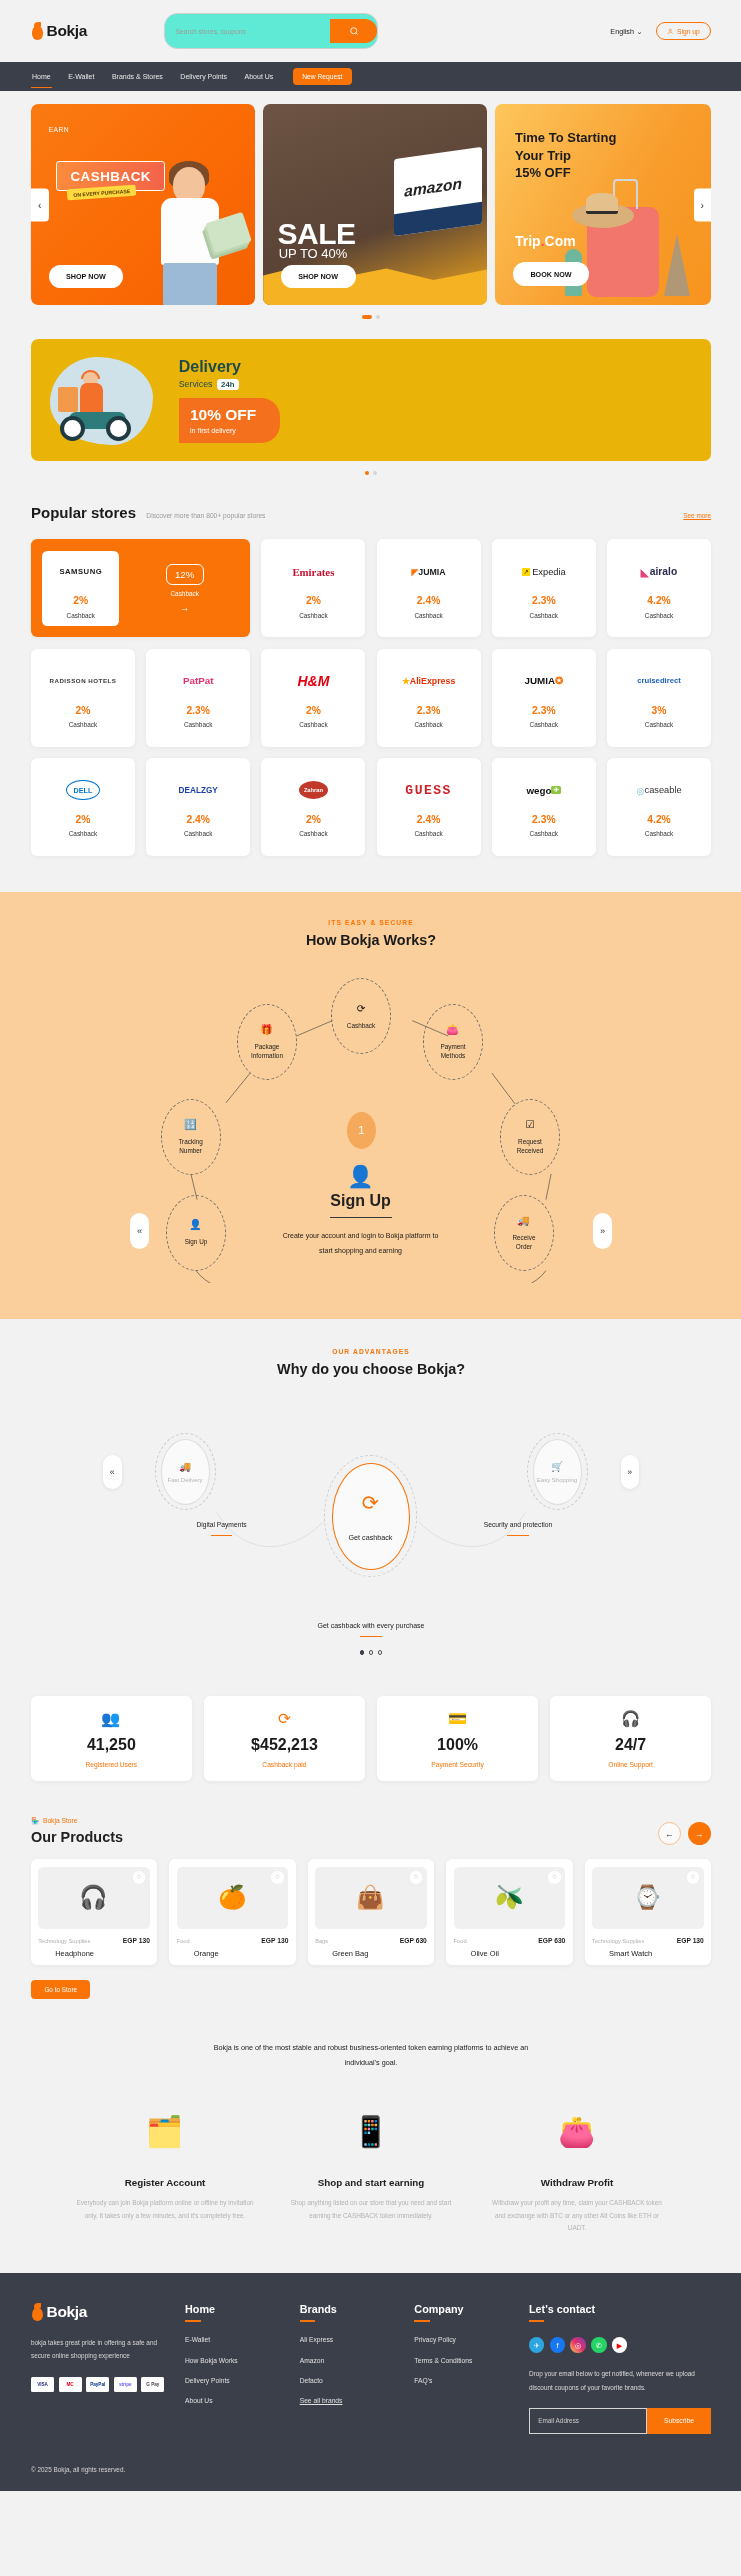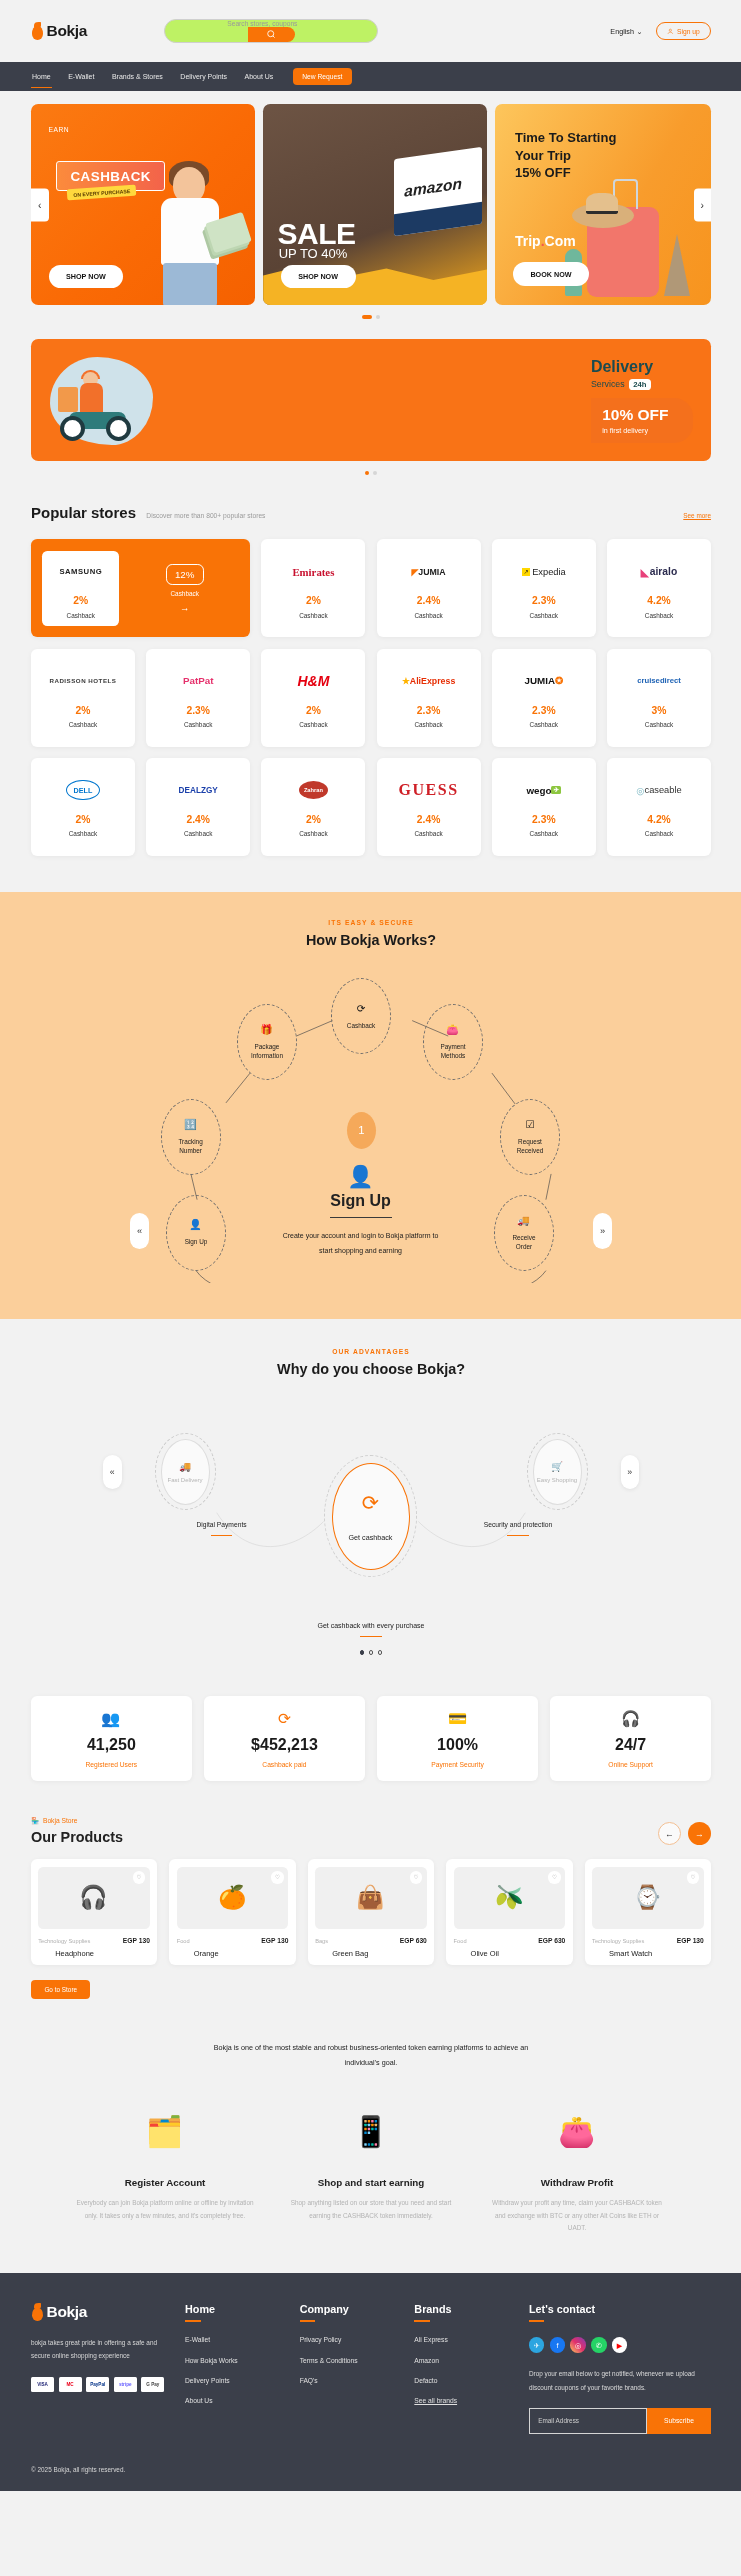--- a/index.html
+++ b/index.html
@@ -14,22 +14,22 @@
   .topbar { height:62px; background:#f2f2f2; display:flex; align-items:center; }
   .topbar-inner { width:680px; margin:0 auto; display:flex; align-items:center; }
   .logo { display:flex; align-items:center; gap:2.1px; }
   .logo-mark { width:13.4px; height:17.5px; position:relative; }
   .logo-mark .bag { position:absolute; bottom:0; left:1px; width:11.3px; height:13.4px;
      background:#f97306; border-radius:40% 40% 48% 48%/55% 55% 45% 45%; }
   .logo-mark .knot { position:absolute; top:0px; left:2.6px; width:7.7px; height:5.7px;
      background:#f97306; border-radius:60% 10% 50% 20%; }
   .logo-text { font-size:15.5px; font-weight:700; color:#1b1b1b; letter-spacing:-0.3px; }
   .search-wrap { margin-left:77px; display:flex; align-items:center;
-     width:214px; height:24px; border:0.5px solid #cfcfcf; border-radius:13.4px;
-     background:#bef264; overflow:hidden;flex-direction:column; }
+     width:214px; height:36px; border:0.5px solid #cfcfcf; border-radius:13.4px;
+     background:#5eead4; overflow:hidden; }
   .search-input { flex:1; border:none; outline:none; background:transparent;
      padding:0 10.3px; font-size:6.7px; color:#555; font-family:"Liberation Sans",sans-serif; }
   .search-input::placeholder { color:#9a9a9a; }
   .search-btn { width:47px; height:24px; background:#f97306; border:none; cursor:pointer;
      display:flex; align-items:center; justify-content:center; border-radius:0 13.4px 13.4px 0; }
   .topbar-right { margin-left:auto; display:flex; align-items:center; gap:13.4px; }
   .lang { font-size:7.2px; color:#222; display:flex; align-items:center; gap:2.6px; cursor:pointer; }
   .signup-btn { display:flex; align-items:center; gap:3.1px; border:0.8px solid #f97306;
      color:#f97306; border-radius:11.3px; padding:4.6px 10.3px; font-size:6.7px; background:transparent;
      cursor:pointer; font-family:"Liberation Sans",sans-serif; }
@@ -105,22 +105,22 @@
      background:#fff; display:flex; align-items:center; justify-content:center;
      font-size:10.3px; color:#333; cursor:pointer; z-index:5; }
   .hero-arrow.left { left:31px; border-radius:0 4.1px 4.1px 0; }
   .hero-arrow.right { right:31px; border-radius:4.1px 0 0 4.1px; }
   .dots { display:flex; gap:3.6px; justify-content:center; margin-top:9.3px; }
   .dot { width:4.1px; height:4.1px; border-radius:50%; background:#d6d6d6; cursor:pointer; }
   .dot.active { background:#f97306; width:10.3px; border-radius:2.6px; }
 
   
   .delivery { margin-top:20.6px; }
-  .delivery-card { width:680px; margin:0 auto; height:122px; background:#f97316;
-     border-radius:7.2px; display:flex; align-items:center; padding:0 18.5px; position:relative;justify-content:space-between; }
+  .delivery-card { width:680px; margin:0 auto; height:122px; background:#eab308;
+     border-radius:7.2px; display:flex; align-items:center; padding:0 18.5px; position:relative; }
   .scooter { width:124px; height:98px; position:relative; }
   .scooter .blob { position:absolute; left:0; top:5.2px; width:103px; height:88px;
      background:#cfe2ea; border-radius:46% 54% 40% 60%/52% 46% 54% 48%; }
   .scooter .wheel { position:absolute; bottom:8.2px; width:25px; height:25px;
      border:4.6px solid #1f3a40; border-radius:50%; background:#fff; }
   .scooter .w1 { left:10.3px; } .scooter .w2 { left:56px; }
   .scooter .deck { position:absolute; left:19.6px; bottom:20.6px; width:57px; height:16.5px;
      background:#2e7b7b; border-radius:7.2px; }
   .scooter .rider { position:absolute; left:30px; bottom:32px; width:23px; height:34px;
      background:#f2702a; border-radius:7.2px 7.2px 2.1px 2.1px; }
@@ -545,21 +545,21 @@
 
       <div class="store-card">
         <div class="store-logo">
           <span style="background:#c0392b;color:#fff;border-radius:50%;padding:6.2px 5.2px;font-size:5.7px">Zahran</span>
         </div>
         <div class="store-pct">2%</div>
         <div class="store-cb">Cashback</div>
       </div>
 
       <div class="store-card">
-        <div class="store-logo" style="color:#cf2027;font-family:Liberation Serif, serif;letter-spacing:1.5px;font-size:16px">GUESS</div>
+        <div class="store-logo" style="color:#cf2027;font-family:Liberation Mono, monospace;letter-spacing:1.5px;font-size:13px">GUESS</div>
         <div class="store-pct">2.4%</div>
         <div class="store-cb">Cashback</div>
       </div>
 
       <div class="store-card">
         <div class="store-logo" style="font-size:9.8px;color:#111">
           <span>wego</span>
             <span style="background:#8dc63f;color:#fff;padding:0 2.1px;border-radius:1.5px;font-size:6.7px">✈</span>
         </div>
         <div class="store-pct">2.3%</div>
@@ -853,37 +853,37 @@
         <div class="ul"></div>
         <ul>
           <li>E-Wallet</li>
           <li>How Bokja Works</li>
           <li>Delivery Points</li>
           <li>About Us</li>
         </ul>
       </div>
 
       <div class="f-col">
-        <h4>Company</h4>
-        <div class="ul"></div>
-        <ul>
-          <li>Privacy Policy</li>
-          <li>Terms &amp; Conditions</li>
-          <li>FAQ's</li>
-        </ul>
-      </div>
-
-      <div class="f-col">
         <h4>Brands</h4>
         <div class="ul"></div>
         <ul>
           <li>Ali Express</li>
           <li>Amazon</li>
           <li>Defacto</li>
           <li class="underline">See all brands</li>
+        </ul>
+      </div>
+
+      <div class="f-col">
+        <h4>Company</h4>
+        <div class="ul"></div>
+        <ul>
+          <li>Privacy Policy</li>
+          <li>Terms &amp; Conditions</li>
+          <li>FAQ's</li>
         </ul>
       </div>
 
       <div class="f-contact">
         <h4>Let's contact</h4>
         <div class="ul" style="width:15.5px;height:1.5px;background:#f97306;margin-top:5.2px"></div>
         <div class="social-row">
           <span class="soc" style="background:#2ca5e0">✈</span>
           <span class="soc" style="background:#1877f2">f</span>
           <span class="soc" style="background:linear-gradient(45deg,#fdcb5c,#e1306c,#833ab4)">◎</span>

